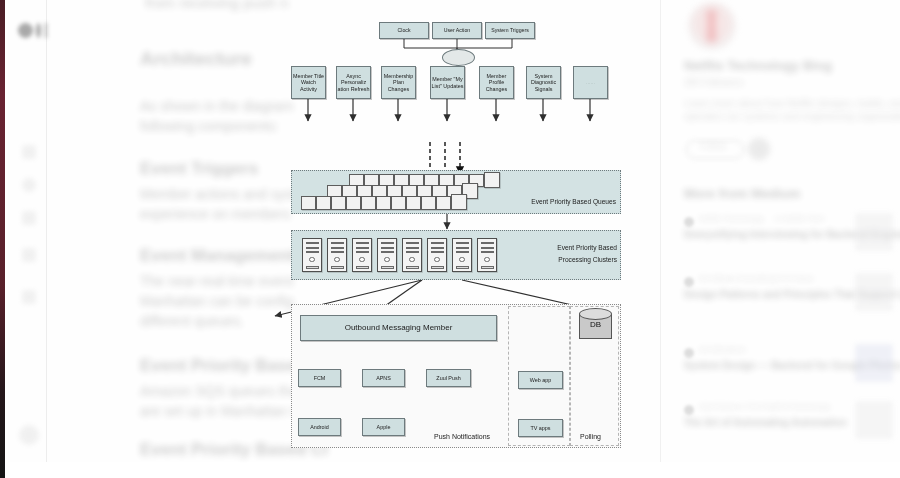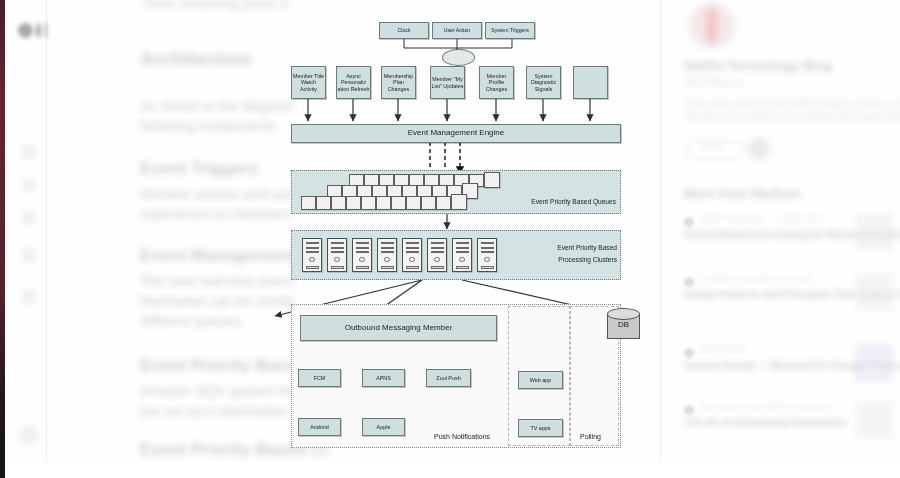--- a/index.html
+++ b/index.html
@@ -173,21 +173,21 @@
     border:1.3px dotted #8a8a8a;
     background:#fafafa;
     box-sizing:border-box;
   }
   .dashed-sub {
     position:absolute;
     border:1.3px dashed #b5b5b5;
     box-sizing:border-box;
     background:transparent;
   }
-  .db-cyl { position:absolute;margin-left:28px; }
+  .db-cyl { position:absolute; }
   .db-cyl .body {
     position:absolute; left:0; top:6px; width:100%; height:25px;
     background:#c9c9c9; border:1px solid #555; border-top:none; box-sizing:border-box;
   }
   .db-cyl .top {
     position:absolute; left:0; top:0; width:100%; height:12px;
     background:#dcdcdc; border:1px solid #555; border-radius:50%; box-sizing:border-box;
   }
   .db-cyl .lbl {
     position:absolute; left:0; top:12px; width:100%;
@@ -368,23 +368,20 @@
     <div class="dbox src-box" style="left:192px; top:58px; width:35px; height:33px;">
         <span>Member Profile Changes</span>
       </div>
     <div class="dbox src-box" style="left:239px; top:58px; width:35px; height:33px;">
         <span>System Diagnostic Signals</span>
       </div>
     <div class="dbox src-box blank" style="left:286px; top:58px; width:35px; height:33px;">
         <span>......</span>
       </div>
 
-    <div class="dbox" style="left:4px; top:116px; width:330px; height:19px; font-size:8px;">
-        <span>Event Management Engine</span>
-      </div>
 
     <div class="band" style="left:4px; top:162px; width:330px; height:44px;"></div>
 
     <div class="qblock" style="left:62px;  top:166px; width:15px; height:13px;"></div>
     <div class="qblock" style="left:77px;  top:166px; width:15px; height:13px;"></div>
     <div class="qblock" style="left:92px;  top:166px; width:15px; height:13px;"></div>
     <div class="qblock" style="left:107px; top:166px; width:15px; height:13px;"></div>
     <div class="qblock" style="left:122px; top:166px; width:15px; height:13px;"></div>
     <div class="qblock" style="left:137px; top:166px; width:15px; height:13px;"></div>
     <div class="qblock" style="left:152px; top:166px; width:15px; height:13px;"></div>

